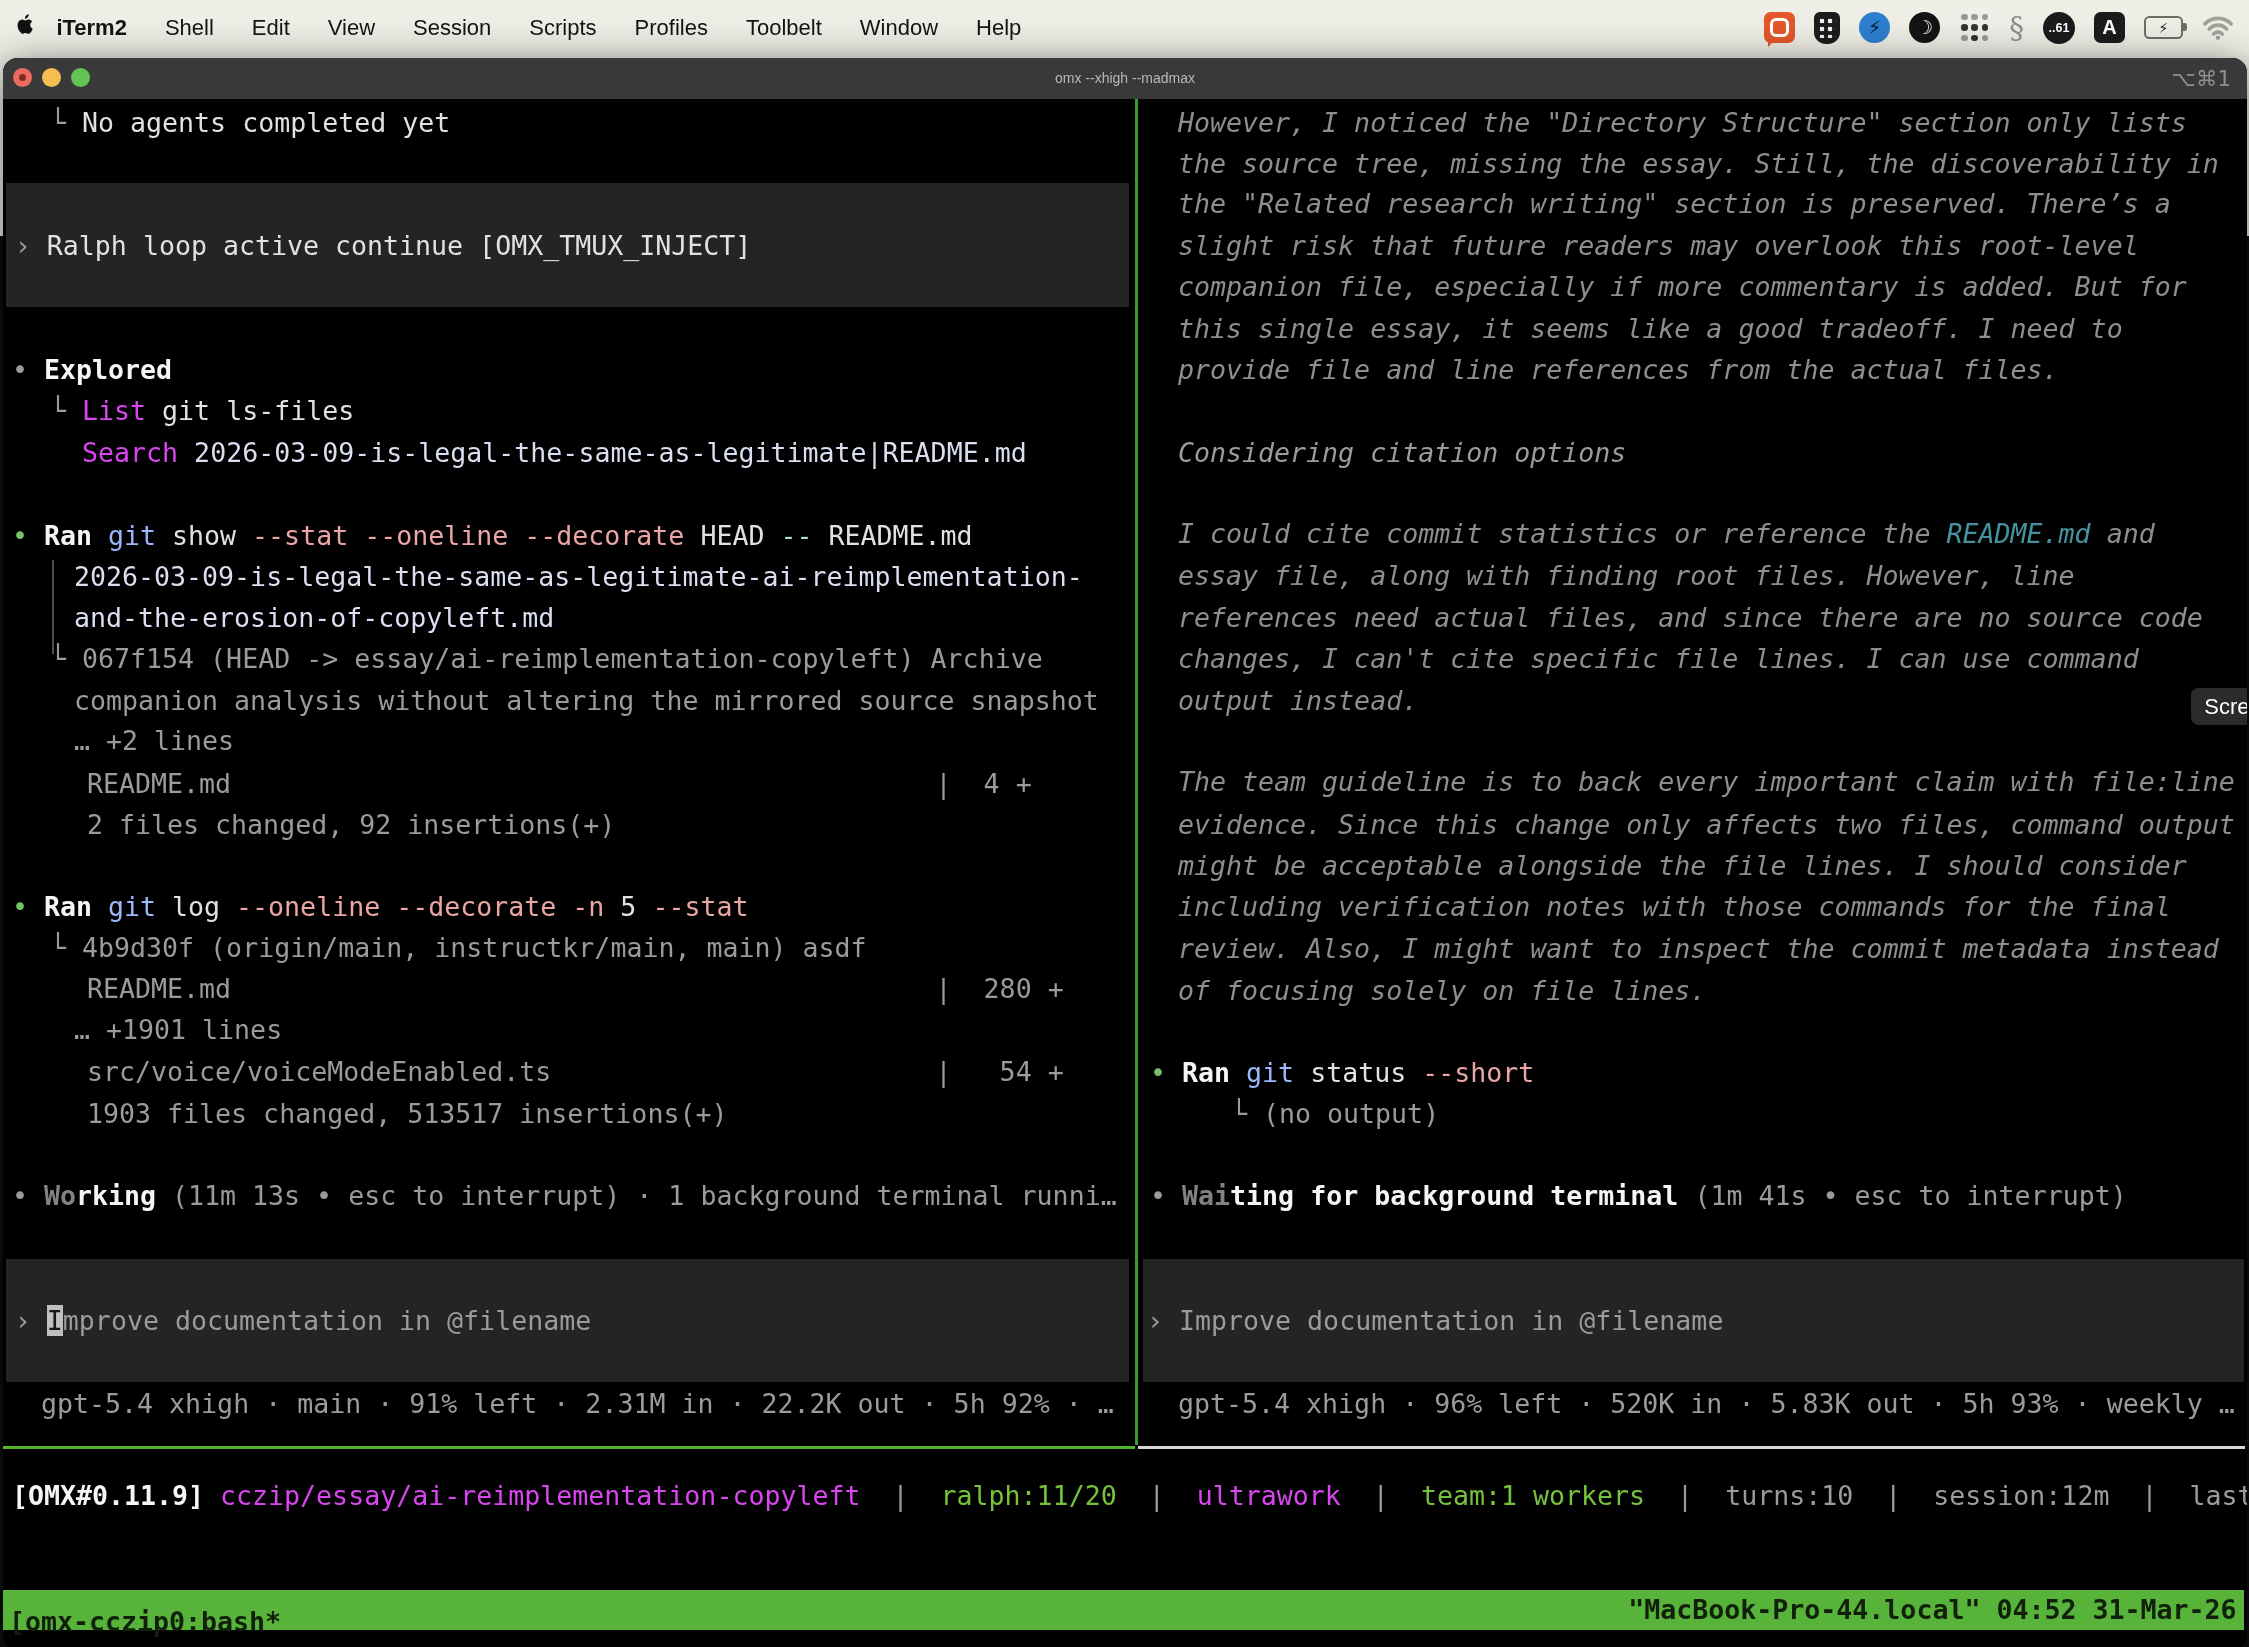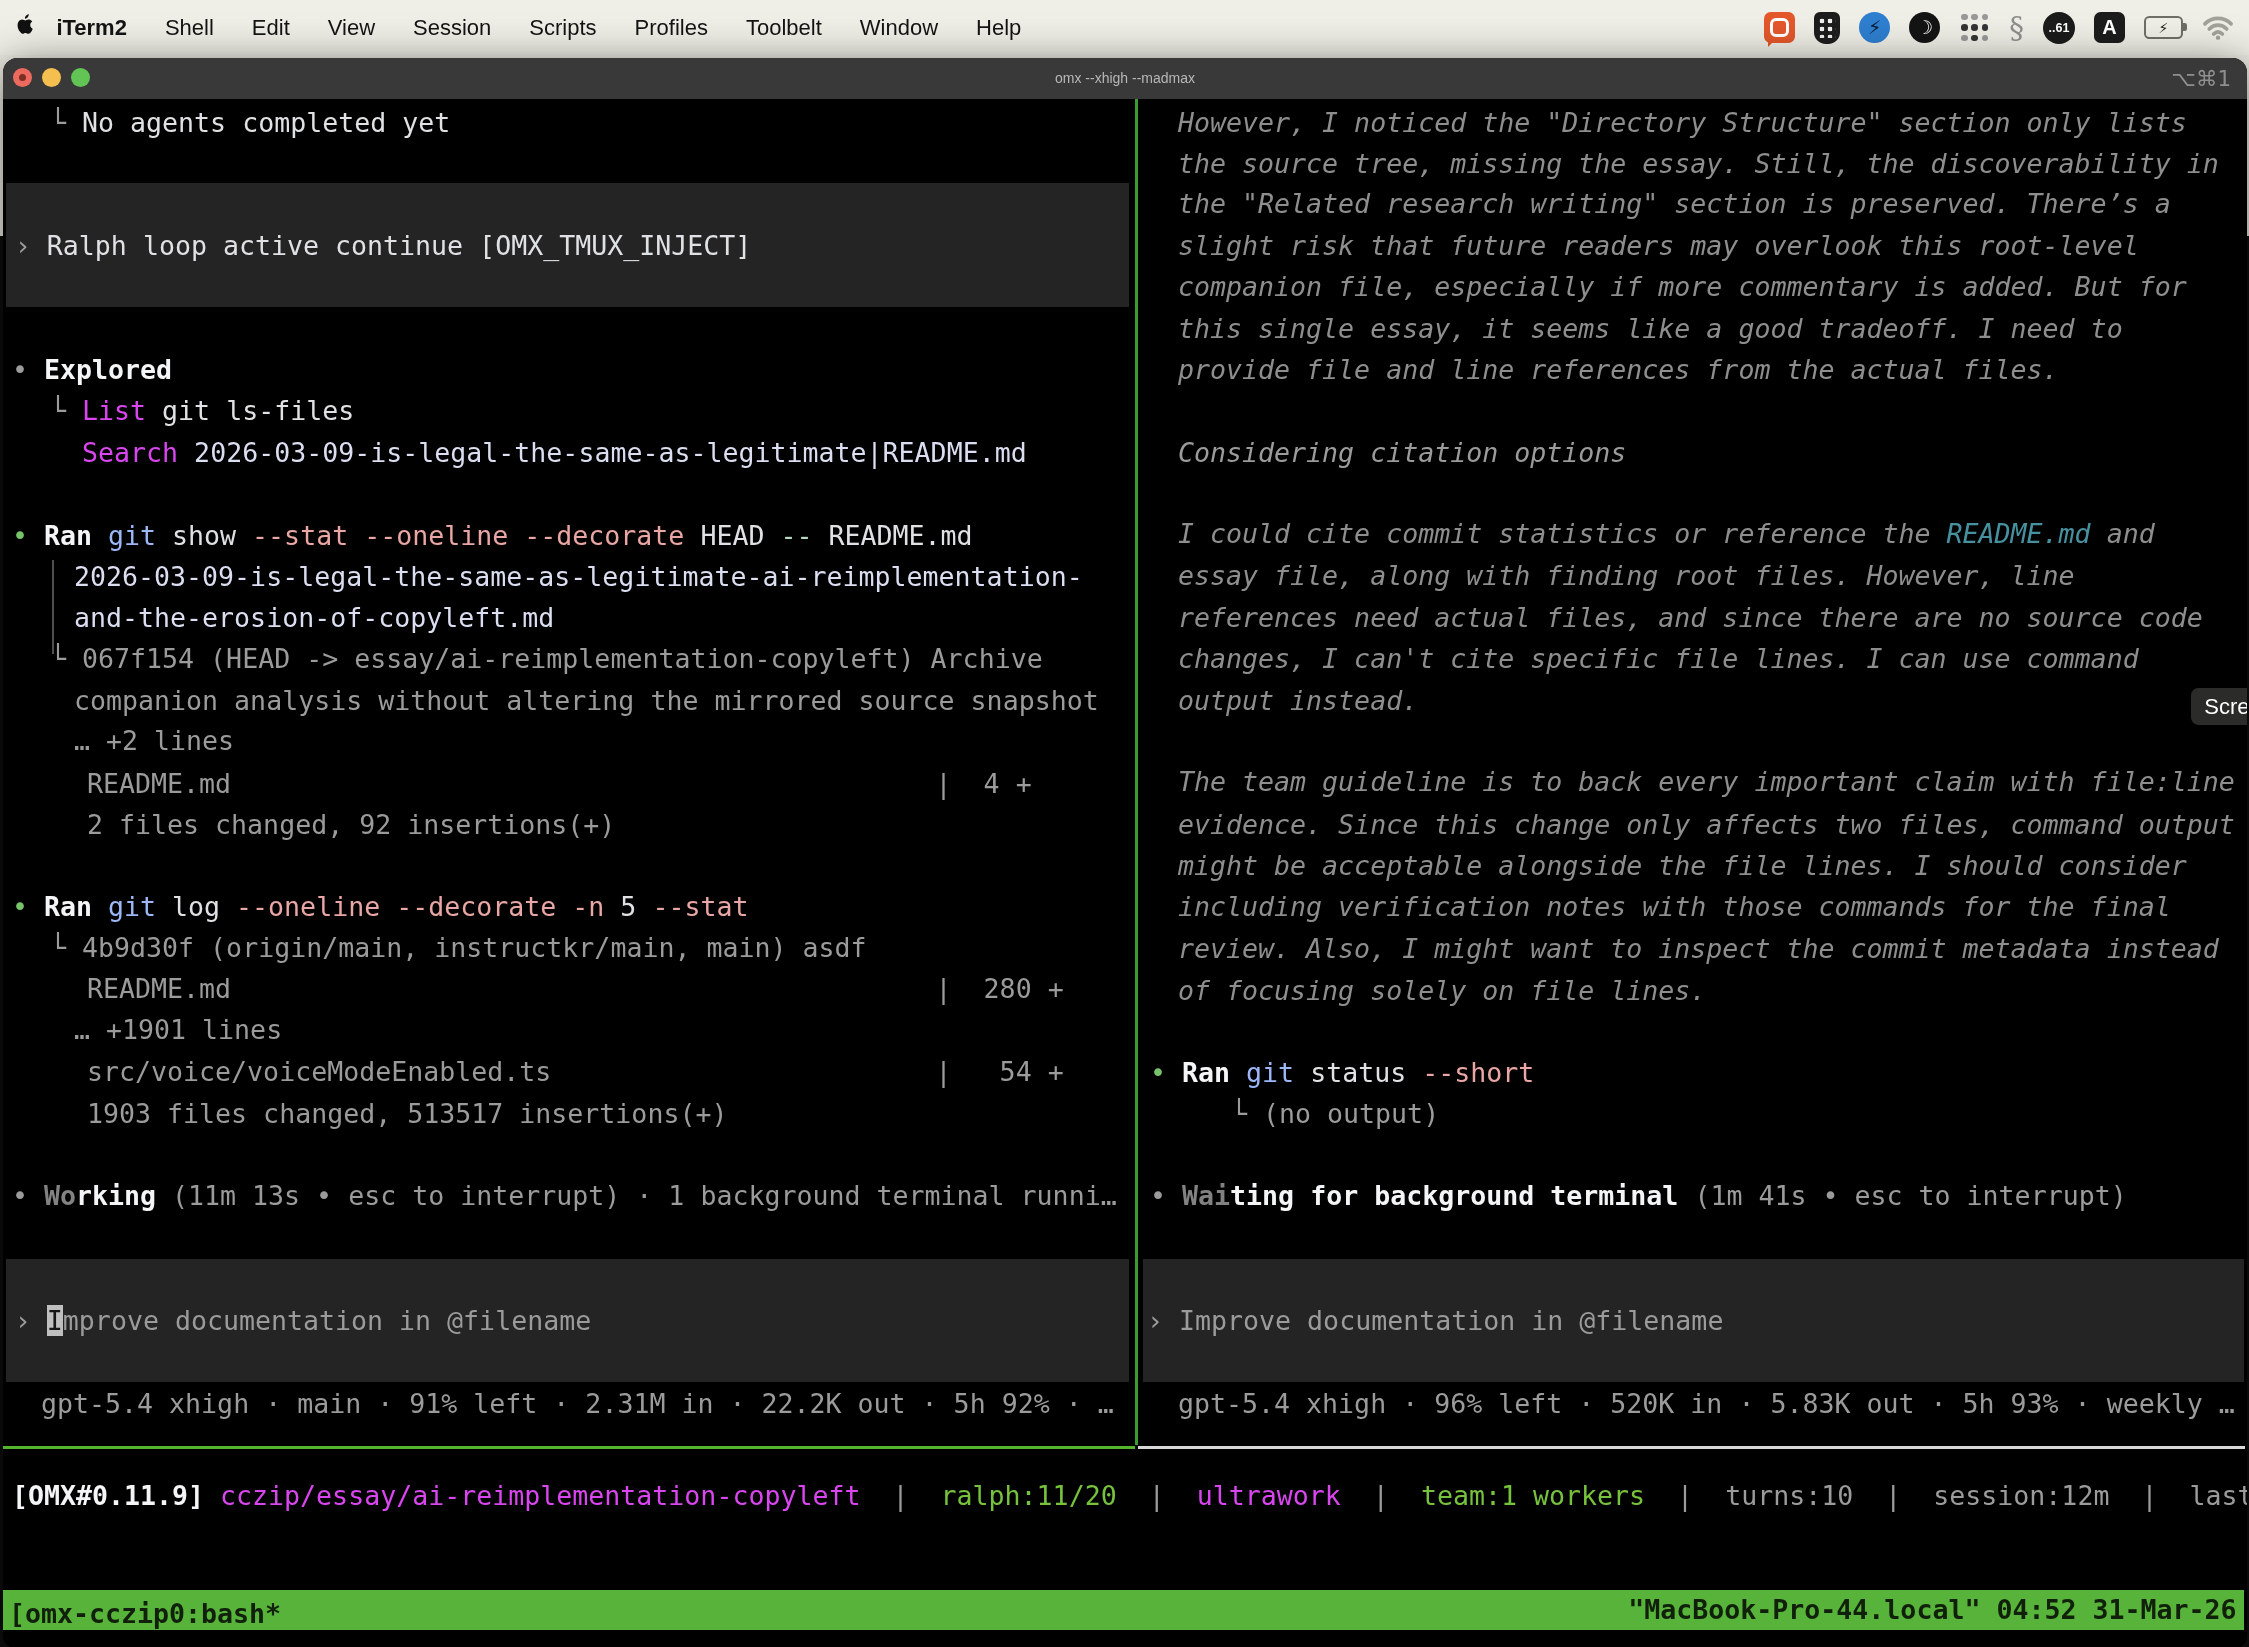--- a/index.html
+++ b/index.html
@@ -75,21 +75,21 @@
   .s-pink{color:#e9a6a4}
   .s-mint{color:#b5d9c2}
   .s-lav{color:#dadef0}
   .s-gbul{color:#77c36a}
   .s-link{color:#46919f;font-style:italic}
   .s-grn{color:#77c23d}
   .s-cur{background:#bfbfbf;color:#161616}
   
   .tmuxbar{position:absolute;left:0;top:1532px;width:2241px;height:40px;background:#57b33a;
     color:#10200a;font-size:26.6px;font-weight:bold;line-height:40px;}
-  .tmux-left{position:absolute;left:5.9px;top:4px;white-space:pre;}
+  .tmux-left{position:absolute;left:5.9px;top:12px;white-space:pre;}
   .tmux-right{position:absolute;right:7.4px;top:0;white-space:pre;}
   
   .edge-tooltip{position:absolute;left:2188px;top:630px;width:62px;height:37px;background:#2b2b29;
     border-radius:7.4px 0 0 7.4px;color:#fff;font-family:"Liberation Sans",sans-serif;
     font-size:22px;line-height:37px;padding-left:13.3px;box-sizing:border-box;overflow:hidden;}
 </style>
 </head>
 <body>
 
 <div class="menubar">

